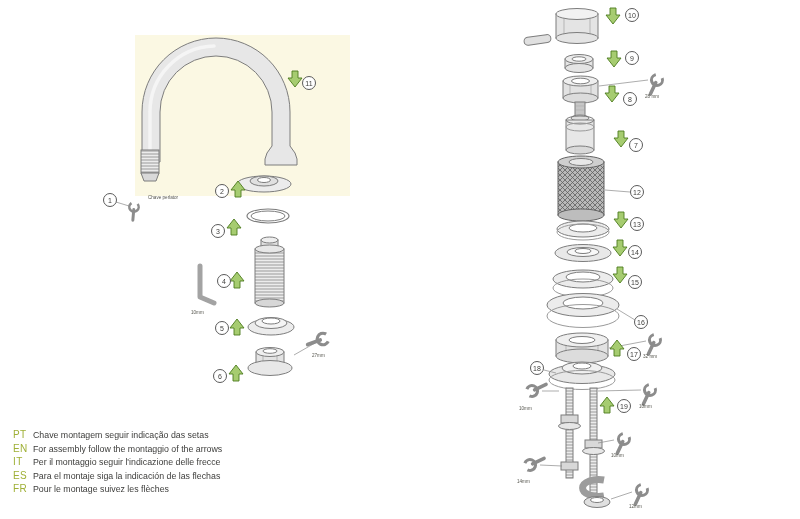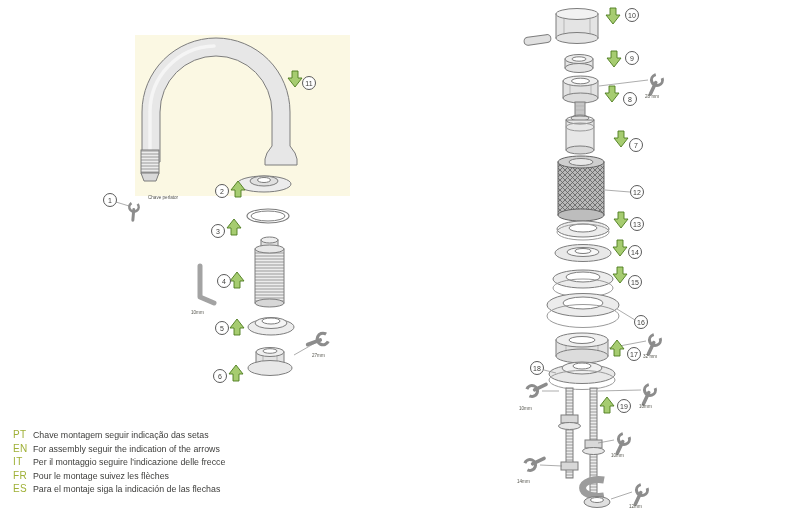--- a/index.html
+++ b/index.html
@@ -334,29 +334,29 @@
   </g>
 </svg>
 
 <div class="instructions">
   <div class="instr-row">
     <span class="lang">PT</span>
     <span class="instr-text">Chave montagem seguir indicação das setas</span>
   </div>
   <div class="instr-row">
     <span class="lang">EN</span>
-    <span class="instr-text">For assembly seguir the indication of the arrows</span>
+    <span class="instr-text">For assembly follow the montaggio of the arrows</span>
   </div>
   <div class="instr-row">
     <span class="lang">IT</span>
-    <span class="instr-text">Per il montaggio seguire l'indicazione delle frecce</span>
+    <span class="instr-text">Per il montaggio seguir l'indicazione delle frecce</span>
+  </div>
+  <div class="instr-row">
+    <span class="lang">ES</span>
+    <span class="instr-text">Para el montaje siga la indicación de las flechas</span>
   </div>
   <div class="instr-row">
     <span class="lang">FR</span>
     <span class="instr-text">Pour le montage suivez les flèches</span>
   </div>
-  <div class="instr-row">
-    <span class="lang">ES</span>
-    <span class="instr-text">Para el montaje siga la indicación de las flechas</span>
-  </div>
 </div>
 
 </div>
 
 </body></html>

